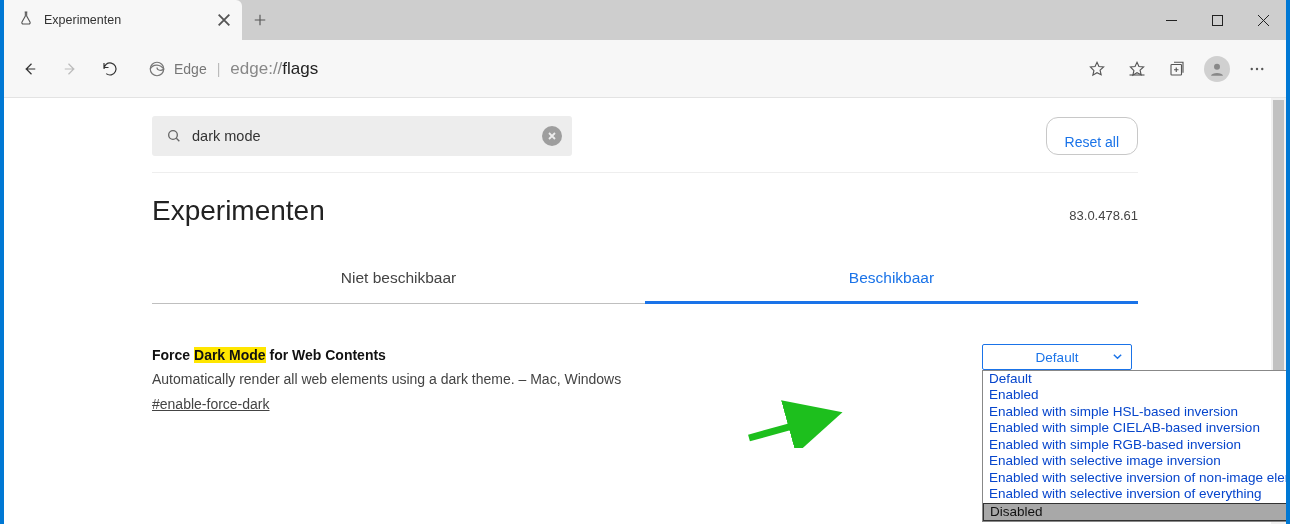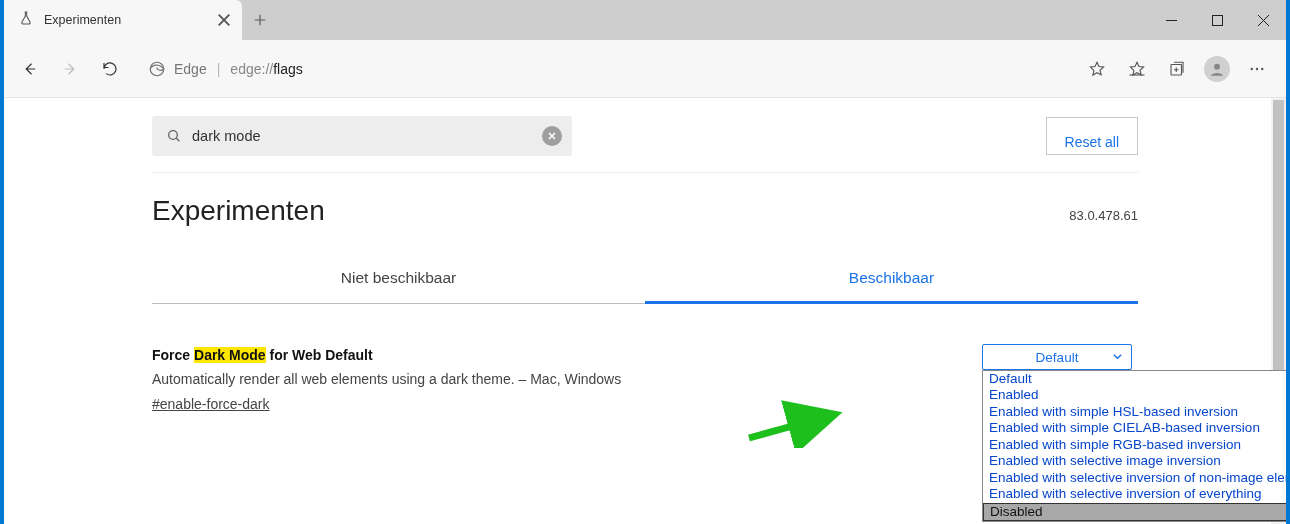--- a/index.html
+++ b/index.html
@@ -18,40 +18,40 @@
 
 .toolbar { height: 58px; background: #f7f7f7; border-bottom: 1px solid #e3e3e3; display: flex; align-items: center; padding: 0 6px; }
 .nav-btn { width: 40px; height: 40px; display: flex; align-items: center; justify-content: center; color: #555; cursor: pointer; }
 .nav-btn.disabled { color: #b5b5b5; }
 .nav-btn svg { width: 18px; height: 18px; }
 .addr { flex: 1; display: flex; align-items: center; margin: 0 8px; padding: 0 10px; height: 30px; }
 .addr-icon { margin-right: 8px; display:flex; align-items:center; }
 .addr-icon svg { width: 18px; height: 18px; }
 .addr-label { font-size: 14px; color: #777; }
 .addr-sep { margin: 0 10px; color: #bbb; font-size: 14px; }
-.addr-url { font-size: 14px; color: #888; }
+.addr-url { font-size: 17px; color: #888; }
 .addr-url b { color: #222; font-weight: 400; }
 .tb-right { display: flex; align-items: center; gap: 2px; margin-right: 4px; }
 .tb-icon { width: 38px; height: 38px; display:flex; align-items:center; justify-content:center; color:#555; cursor:pointer; }
 .tb-icon svg { width: 18px; height: 18px; }
 .avatar { width: 26px; height: 26px; border-radius: 50%; background: #d0d0d0; display:flex; align-items:center; justify-content:center; }
 .avatar svg { width:18px; height:18px; fill:#888; }
 
 .content-wrap { flex: 1; position: relative; overflow: hidden; background: #fff; }
 .scroll-track { position: absolute; right: 0; top: 0; width: 15px; height: 100%; background: #f1f1f1; }
 .scroll-thumb { position: absolute; right: 2px; top: 2px; width: 11px; height: 280px; background: #c1c1c1; border-radius: 0; }
 
 .page { margin: 0 auto; width: 986px; padding-top: 4px; }
 .searchbar-row { display: flex; align-items: center; padding: 14px 0 16px; border-bottom: 1px solid #eee; justify-content: space-between; }
 .searchbox { width: 420px; height: 40px; background: #ededed; border-radius: 3px; display: flex; align-items: center; padding: 0 10px 0 14px; gap: 10px; }
 .searchbox svg { width: 16px; height: 16px; color: #666; }
 .search-input { flex: 1; border: none; background: transparent; font-size: 14.5px; color: #333; outline: none; }
 .clear-btn { width: 20px; height: 20px; border-radius: 50%; background: #9e9e9e; display:flex; align-items:center; justify-content:center; cursor:pointer; }
 .clear-btn svg { width: 10px; height: 10px; stroke:#ededed; }
-.reset-btn { height: 38px; padding: 16px 18px; border: 1px solid #c8c8c8; border-radius: 0; background: #fff; font-size: 14px; color: #1a73e8; cursor: pointer; }
+.reset-btn { height: 38px; padding: 16px 18px; border: 1px solid #c8c8c8; border-radius: 12px; background: #fff; font-size: 14px; color: #1a73e8; cursor: pointer; }
 
 .heading-row { display: flex; align-items: baseline; justify-content: space-between; margin-top: 22px; }
 .heading { font-size: 28px; font-weight: 400; color: #222; }
 .version { font-size: 13px; color: #444; }
 
 .tabs-row { display: flex; margin-top: 28px; border-bottom: 1px solid #bfbfbf; width: 696px; margin-left: 0;}
 .tabs-row { width: 100%; }
 .page-tab { flex: 1; text-align: center; padding: 14px 0; font-size: 15.5px; color: #444; cursor: pointer; }
 .page-tab.active { color: #1a73e8; border-bottom: 3px solid #1a73e8; margin-bottom: -1px; }
 
@@ -206,21 +206,21 @@
         <div class="version">83.0.478.61</div>
       </div>
 
       <div class="tabs-row">
         <div class="page-tab">Niet beschikbaar</div>
         <div class="page-tab active">Beschikbaar</div>
       </div>
 
       <div class="flag-row">
         <div class="flag-text">
-          <div class="flag-title"><span>Force </span><span class="hl">Dark Mode</span><span> for Web Default</span></div>
+          <div class="flag-title"><span>Force </span><span class="hl">Dark Mode</span><span> for Web Contents</span></div>
           <div class="flag-desc">Automatically render all web elements using a dark theme. – Mac, Windows</div>
           <a class="flag-link">#enable-force-dark</a>
         </div>
         <div class="select-wrap">
           <div class="select-btn">
             <span>Default</span>
             <span class="chev"><svg viewBox="0 0 12 12" fill="none" stroke="#1a73e8" stroke-width="1.6">
                   <path d="M2 4l4 4 4-4"></path>
                 </svg></span>
           </div>

